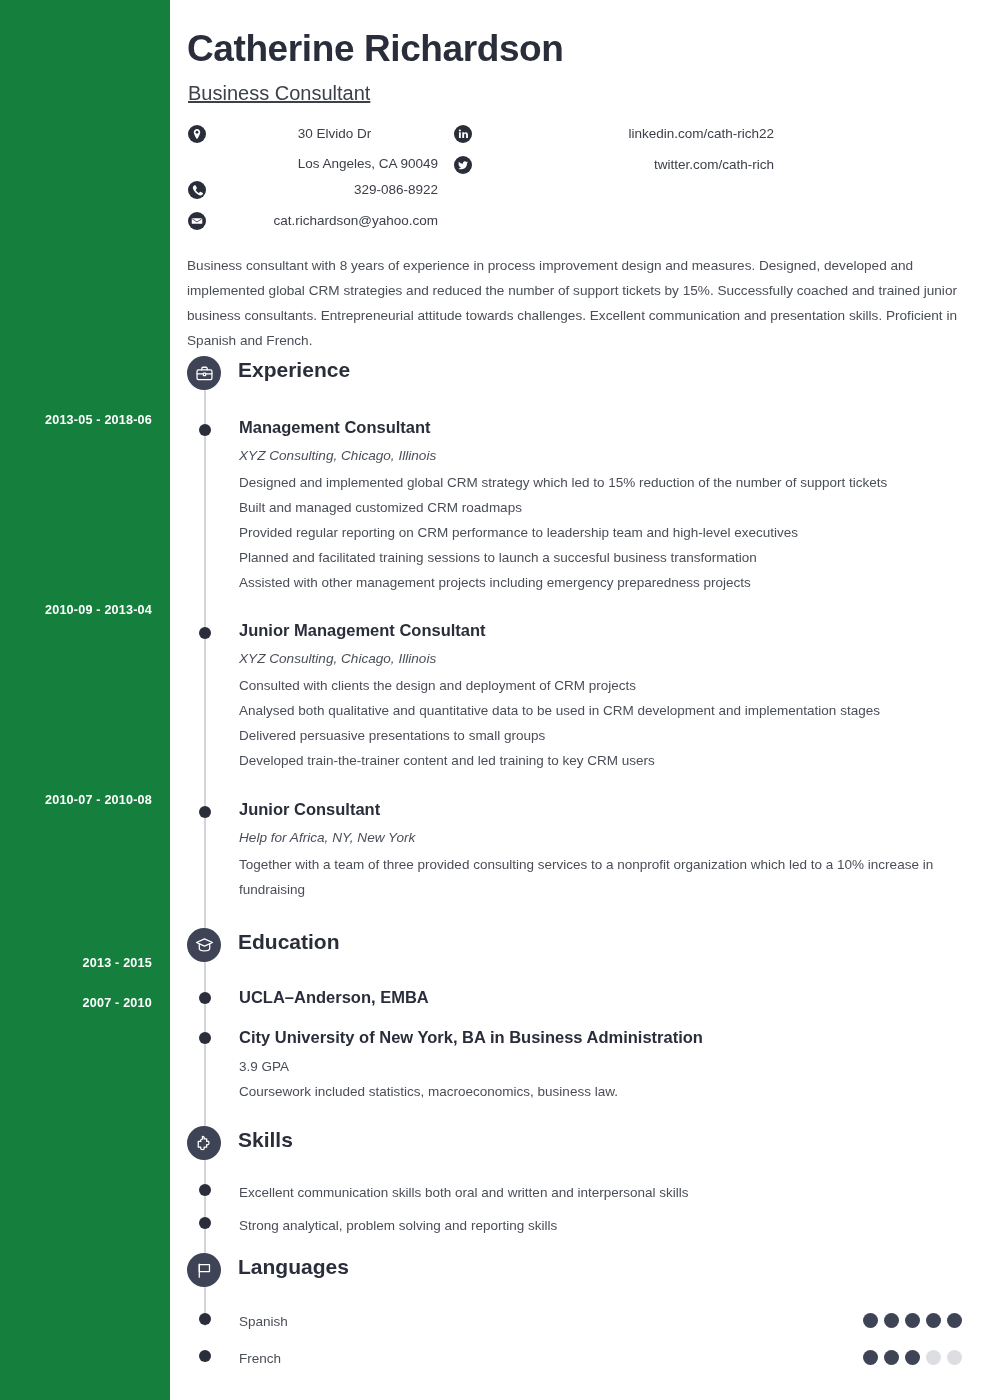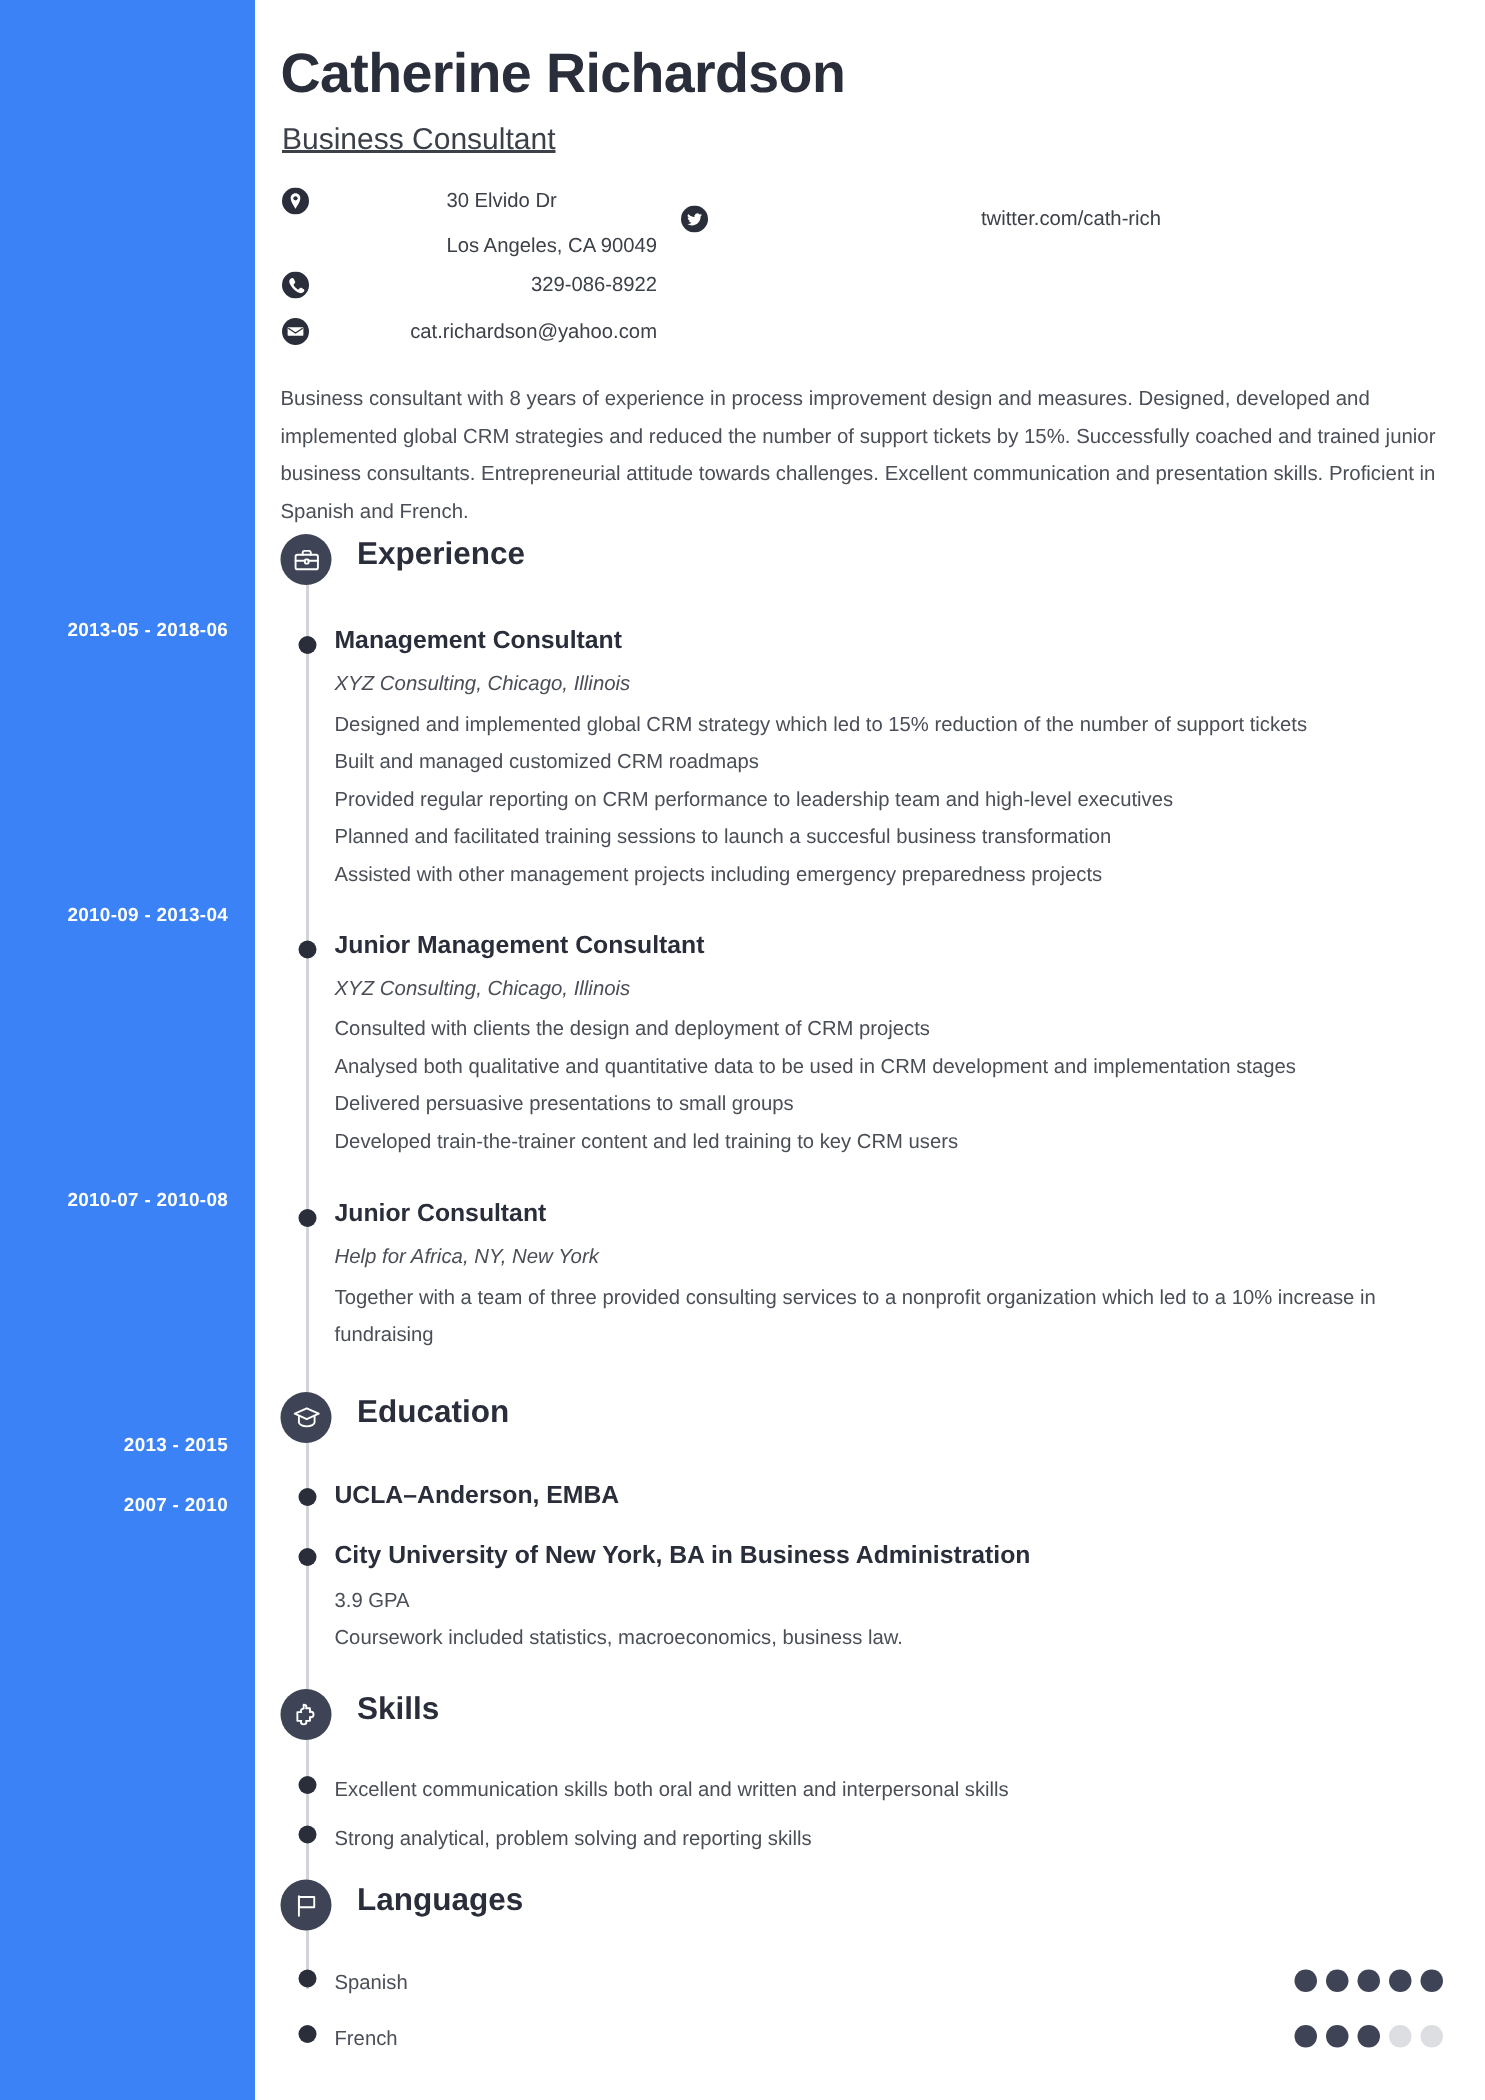--- a/index.html
+++ b/index.html
@@ -15,21 +15,21 @@
     width: 990px;
     height: 1400px;
     overflow: hidden;
     background: #ffffff;
   }
   .sidebar {
     position: absolute;
     left: 0; top: 0;
     width: 170px;
     height: 1400px;
-    background: #3b82f6;
+    background: #15803d;
   }
   .content {
     position: absolute;
     left: 170px; top: 0;
     width: 820px;
     height: 1400px;
   }
   
   .name {
     position: absolute;
@@ -122,21 +122,21 @@
   }
   .entry { position: relative; }
   .dot {
     position: absolute;
     left: 29px;
     width: 12px; height: 12px;
     border-radius: 50%;
     background: #2a2e3a;
     z-index: 2;
   }
-  .entry-body { padding-left: 53px; }
+  .entry-body { padding-left: 69px; }
   .e-title {
     font-size: 16.5px;
     font-weight: bold;
     color: #2a2e3a;
     line-height: 22px;
   }
   .e-sub {
     font-size: 13.6px;
     font-style: italic;
     color: #4a4e57;
@@ -231,20 +231,31 @@
               <circle cx="12" cy="12" r="12"></circle>
               <path d="M5.6 8.2h12.8c.35 0 .6.25.6.6v6.4c0 .35-.25.6-.6.6H5.6c-.35 0-.6-.25-.6-.6V8.8c0-.35.25-.6.6-.6z" fill="#fff"></path>
               <path d="M5.6 9.1l6.4 4.2 6.4-4.2" stroke="#2a2e3a" stroke-width="1.1" fill="none"></path>
             </svg>
         </span>
         <span class="c-text">cat.richardson@yahoo.com</span>
       </div>
     </div>
 
     <div class="contact-col-b">
+      <div class="c-row">
+        <span class="c-icon">
+          <svg viewBox="0 0 24 24" fill="currentColor">
+              <circle cx="12" cy="12" r="12"></circle>
+              <rect x="6.6" y="9.7" width="2.5" height="7.6" fill="#fff"></rect>
+              <circle cx="7.85" cy="7.3" r="1.45" fill="#fff"></circle>
+              <path d="M11 9.7h2.4v1.1c.4-.75 1.3-1.3 2.4-1.3 2 0 2.8 1.2 2.8 3.3v4.5h-2.5v-4c0-1.1-.4-1.7-1.3-1.7-.85 0-1.3.6-1.3 1.7v4H11z" fill="#fff"></path>
+            </svg>
+        </span>
+        <span class="c-text">linkedin.com/cath-rich22</span>
+      </div>
       <div class="c-row" style="margin-top:12px">
         <span class="c-icon">
           <svg viewBox="0 0 24 24" fill="currentColor">
               <circle cx="12" cy="12" r="12"></circle>
               <path d="M18.6 8.3c-.5.22-1 .37-1.55.44.56-.34.99-.87 1.19-1.5-.52.31-1.1.54-1.72.66a2.7 2.7 0 00-4.6 2.46 7.67 7.67 0 01-5.57-2.82 2.7 2.7 0 00.84 3.6c-.44-.01-.86-.14-1.22-.34v.04c0 1.31.93 2.4 2.17 2.65-.23.06-.47.09-.72.09-.17 0-.35-.02-.51-.05a2.71 2.71 0 002.52 1.88A5.42 5.42 0 015.6 16.5a7.64 7.64 0 004.14 1.21c4.97 0 7.68-4.11 7.68-7.68l-.01-.35c.53-.38.98-.86 1.34-1.4z" fill="#fff"></path>
             </svg>
         </span>
         <span class="c-text">twitter.com/cath-rich</span>
       </div>
     </div>

